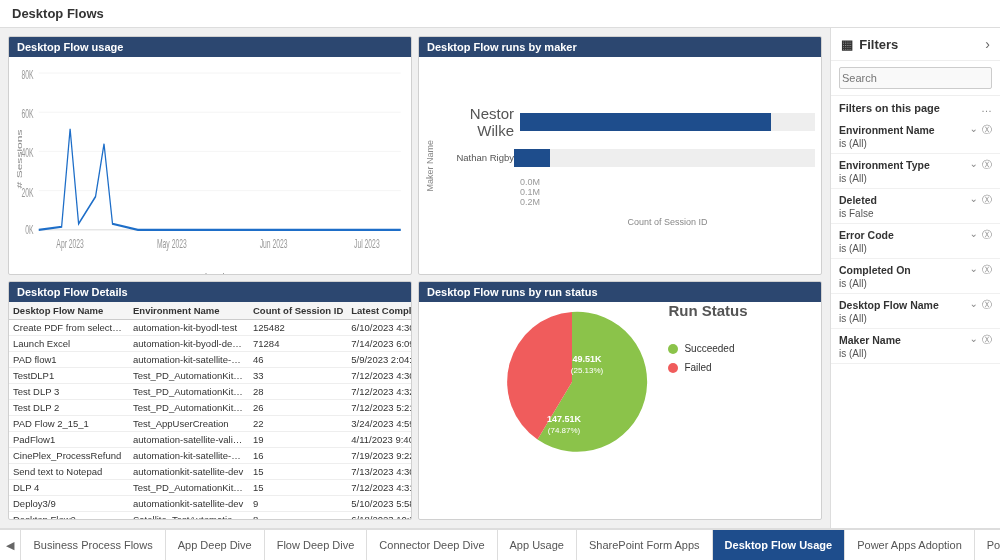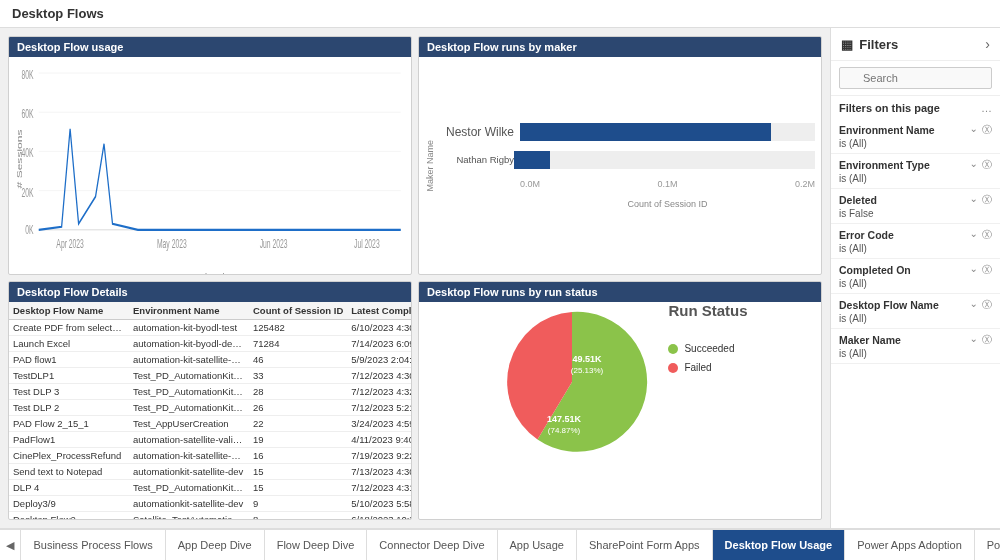--- a/index.html
+++ b/index.html
@@ -38,21 +38,21 @@
     thead th { background: #f5f5f5; border-bottom: 1px solid #ccc; padding: 3px 4px; text-align: left; font-weight: 600; white-space: nowrap; position: sticky; top: 0; z-index: 1; }
     tbody tr { border-bottom: 1px solid #eee; }
     tbody td { padding: 2px 4px; white-space: nowrap; overflow: hidden; max-width: 120px; text-overflow: ellipsis; }
 
     
     .filters-panel { width: 170px; background: #fff; border-left: 1px solid #ddd; display: flex; flex-direction: column; padding: 0; flex-shrink: 0; }
     .filters-header { display: flex; align-items: center; justify-content: space-between; padding: 8px 10px; border-bottom: 1px solid #eee; }
     .filters-title { font-size: 13px; font-weight: 600; color: #333; display: flex; align-items: center; gap: 6px; }
     .filters-close { cursor: pointer; color: #666; font-size: 14px; }
     .filters-search { padding: 6px 8px; border-bottom: 1px solid #eee; }
-    .filters-search input { width: 100%; border: 1px solid #ccc; border-radius: 2px; padding: 4px 23px; font-size: 11px; background: #f9f9f9; }
+    .filters-search input { width: 100%; border: 1px solid #ccc; border-radius: 2px; padding: 4px 2px; font-size: 11px; background: #f9f9f9; }
     .filters-on-this-page { padding: 6px 8px 3px 8px; display: flex; justify-content: space-between; align-items: center; }
     .filters-on-this-page-label { font-size: 11px; font-weight: 600; color: #333; }
     .filters-list { flex: 1; overflow-y: auto; padding: 2px 0; }
     .filter-item { padding: 4px 8px; border-bottom: 1px solid #f0f0f0; }
     .filter-item-header { display: flex; justify-content: space-between; align-items: center; }
     .filter-item-name { font-size: 10.5px; font-weight: 600; color: #333; }
     .filter-item-controls { display: flex; gap: 4px; color: #888; font-size: 10px; }
     .filter-item-value { font-size: 10px; color: #555; margin-top: 1px; }
 
     
@@ -109,34 +109,34 @@
 
       <div class="card maker-card">
         <div class="card-title">Desktop Flow runs by maker</div>
         <div style="display:flex; flex:1; overflow:hidden; padding: 4px 6px;">
           <div style="display:flex; align-items:center; justify-content:center; margin-right:4px;">
             <span style="font-size:9px; color:#888; writing-mode:vertical-rl; transform:rotate(180deg); white-space:nowrap;">Maker Name</span>
           </div>
           <div style="flex:1; display:flex; flex-direction:column; justify-content:center; gap:10px;">
 
             <div style="display:flex; align-items:center; gap:6px;">
-              <span style="font-size:12px; width:75px; text-align:right; color:#555; flex-shrink:0;">Nestor Wilke</span>
+              <span style="font-size:15px; width:75px; text-align:right; color:#555; flex-shrink:0;">Nestor Wilke</span>
               <div style="flex:1; height:18px; background:#eee; position:relative;">
                 <div style="width:85%; height:100%; background:#1e4d8c;"></div>
               </div>
             </div>
 
             <div style="display:flex; align-items:center; ">
               <span style="font-size:9.5px; width:75px; text-align:right; color:#555; flex-shrink:0;">Nathan Rigby</span>
               <div style="flex:1; height:18px; background:#eee; position:relative;">
                 <div style="width:12%; height:100%; background:#1e4d8c;"></div>
               </div>
             </div>
 
-            <div style="display:flex; justify-content:space-between; padding-left:81px; font-size:9px; color:#999;">
+            <div style="display:flex; justify-content:space-between; padding-left:81px; font-size:9px; color:#999;flex-direction:column;">
               <span>0.0M</span>
               <span>0.1M</span>
               <span>0.2M</span>
             </div>
             <div style="text-align:center; font-size:9px; color:#888; padding-left:81px;">Count of Session ID</div>
           </div>
         </div>
       </div>
     </div>
 

